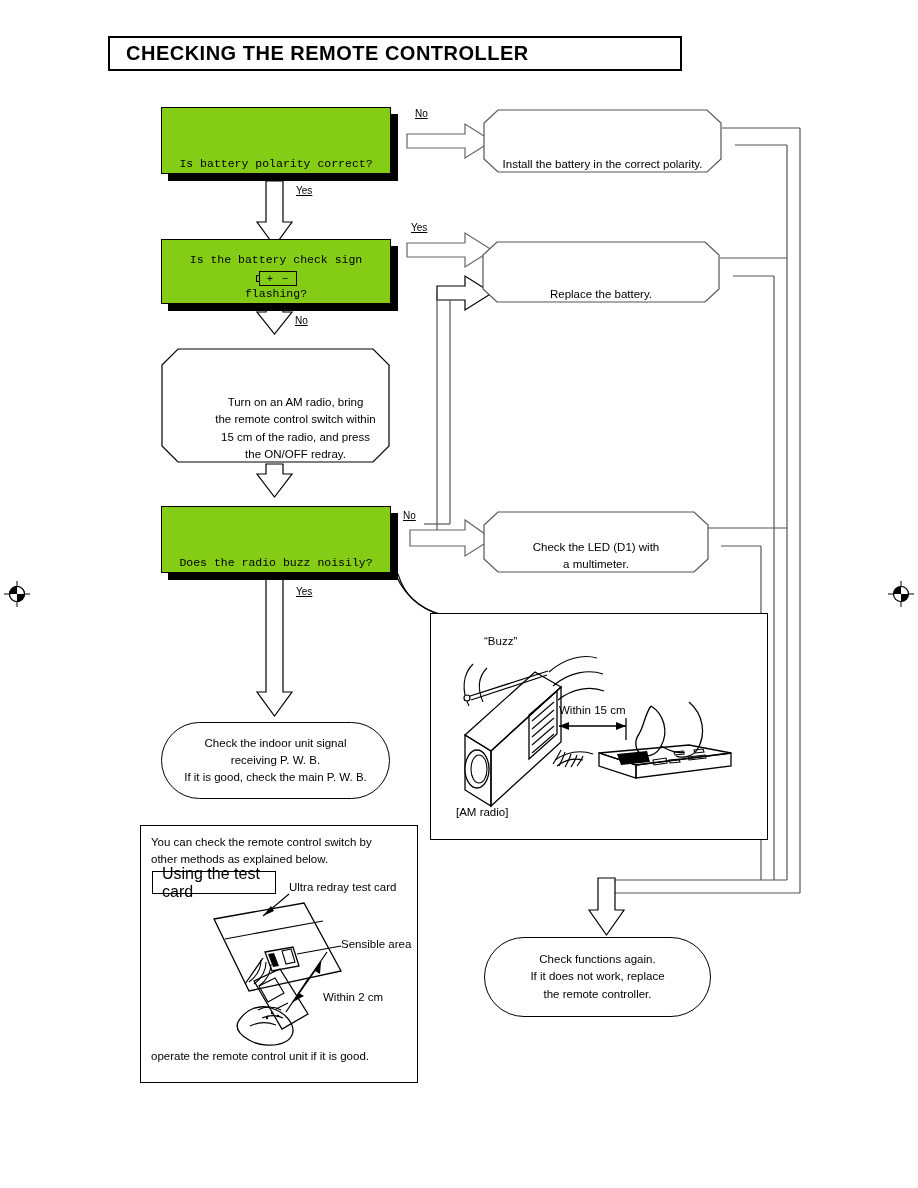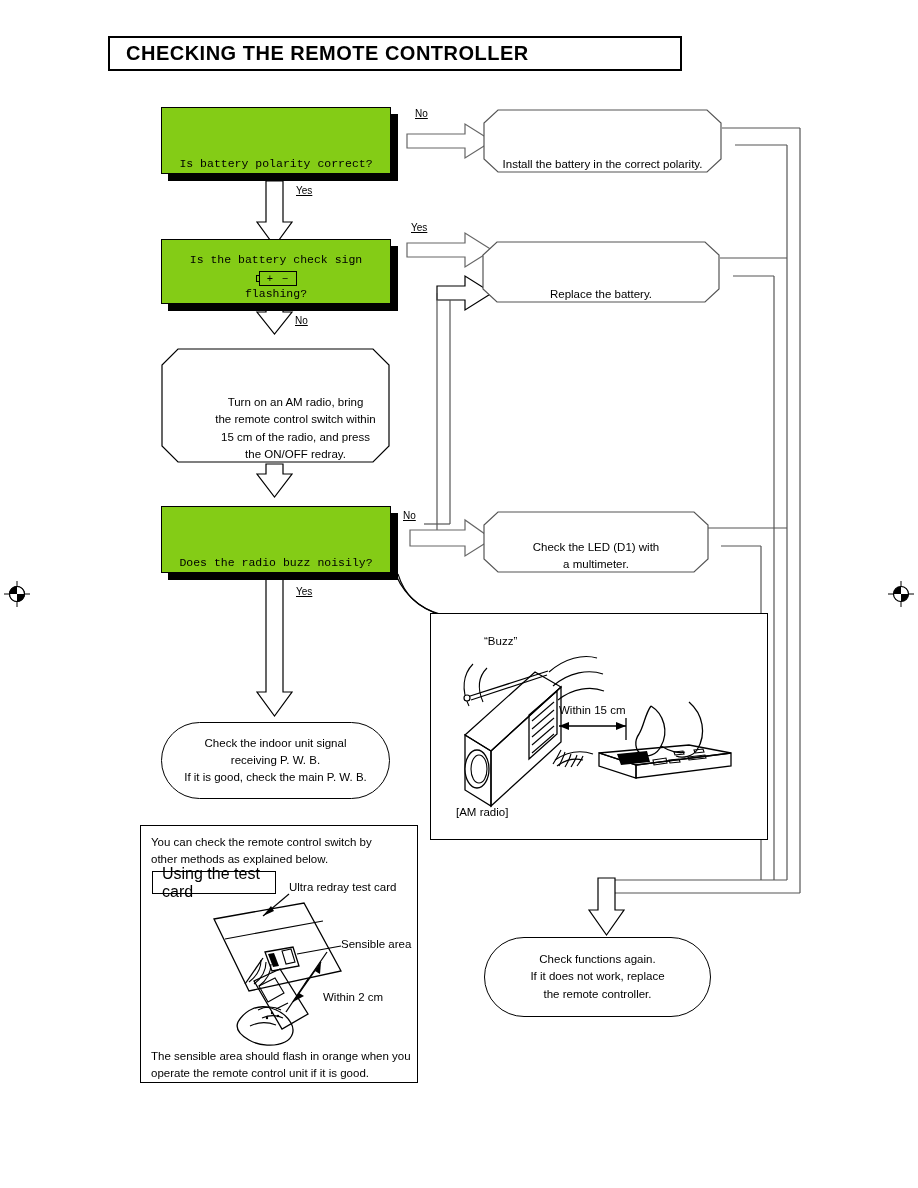--- a/index.html
+++ b/index.html
@@ -434,18 +434,17 @@
       <circle cx="131" cy="187" r="1.2" class="solidblk"></circle>
       <circle cx="137" cy="190" r="1.2" class="solidblk"></circle>
       <circle cx="126" cy="192" r="1.2" class="solidblk"></circle>
     </svg>
 
     <div class="fig-label abs" style="left:148px; top:55px;">Ultra redray test card</div>
     <div class="fig-label abs" style="left:200px; top:112px;">Sensible area</div>
     <div class="fig-label abs" style="left:182px; top:165px;">Within 2 cm</div>
 
     <div class="panel-text abs" style="left:10px; top:222px; width:264px;">
-      <div>The sensible area should flash in orange when you</div>
       <div>operate the remote control unit if it is good.</div>
     </div>
   </div>
 
 </div>
 
 </body></html>

